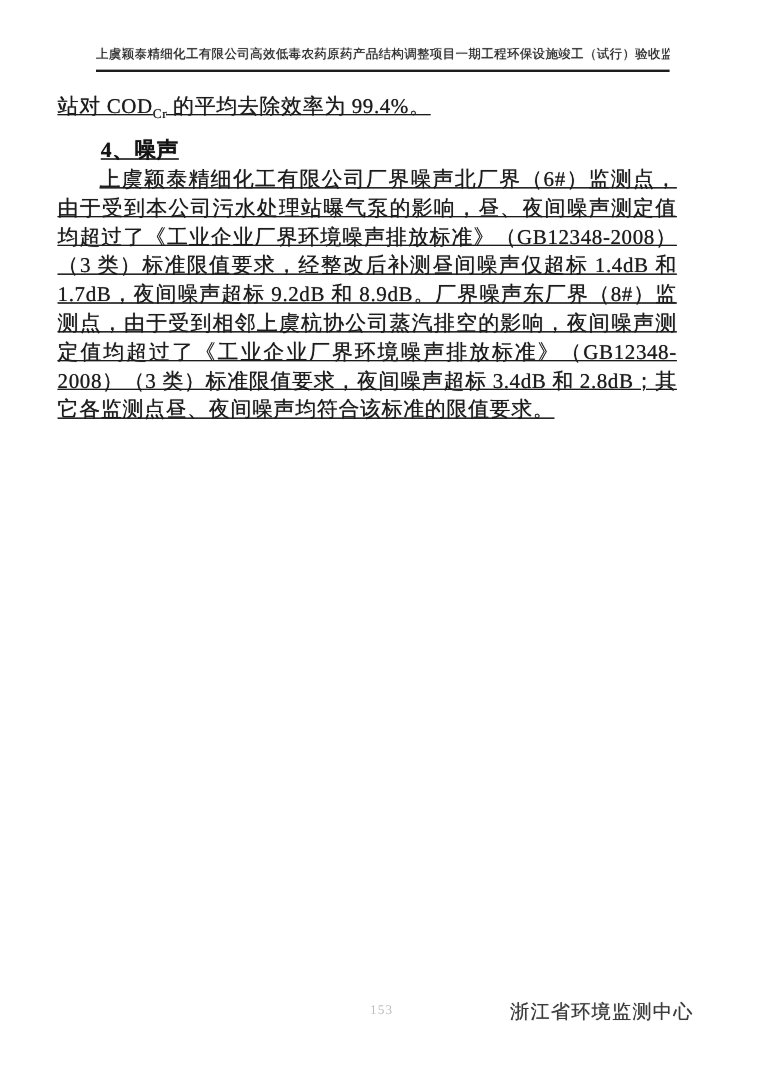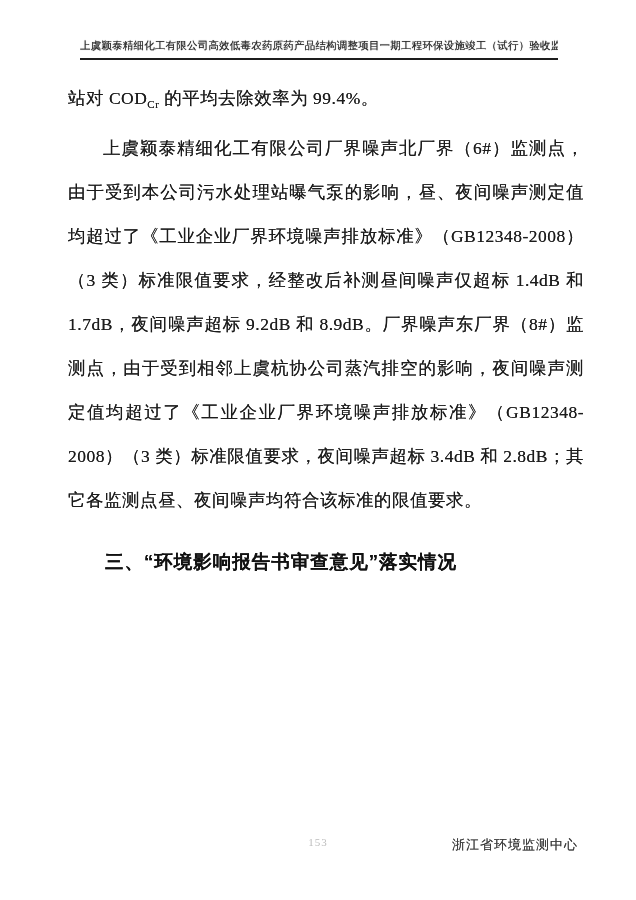--- a/index.html
+++ b/index.html
@@ -31,28 +31,29 @@
     border-bottom: 2px solid #1d1d1d;
     text-shadow: 0 0 0.7px rgba(60,60,60,0.85);
     filter: blur(0.25px);
     white-space: nowrap;
     overflow: hidden;
   }
   
   .doc-body {
     position: absolute;
     top: 76px;
-    left: 68px;
+    left: 48px;
     width: 516px;
     font-size: 17.5px;
-    line-height: 44px;
+    line-height: 24px;
     text-align: justify;
     letter-spacing: 0.5px;
     text-shadow: 0 0 0.6px rgba(40,40,40,0.9);
     filter: blur(0.22px);
+    text-decoration: underline;
   }
   .para {
     margin: 0;
     text-indent: 2em;
   }
   .para.no-indent {
     text-indent: 0;
   }
   .sub {
     font-size: 11px;
@@ -83,44 +84,44 @@
     text-align: center;
     font-size: 11px;
     color: #bdbdbd;
     letter-spacing: 1px;
     filter: blur(0.4px);
   }
   .footer-org {
     position: absolute;
     bottom: 46px;
     right: 58px;
-    font-size: 13px;
+    font-size: 16px;
     color: #3c3c3c;
     letter-spacing: 1px;
     text-shadow: 0 0 0.6px rgba(60,60,60,0.8);
     filter: blur(0.25px);
   }
 </style>
 </head>
 <body>
 
 <div class="page">
 
   <div class="doc-header">上虞颖泰精细化工有限公司高效低毒农药原药产品结构调整项目一期工程环保设施竣工（试行）验收监测报告（修订稿）</div>
 
   <div class="doc-body">
 
     <p class="para no-indent"><span>站对 COD</span><span class="sub">Cr</span><span> 的平均去除效率为 99.4%。</span></p>
 
 
+    <p class="heading-l4">4、噪声</p>
 
 
     <p class="para">上虞颖泰精细化工有限公司厂界噪声北厂界（6#）监测点，由于受到本公司污水处理站曝气泵的影响，昼、夜间噪声测定值均超过了《工业企业厂界环境噪声排放标准》（GB12348-2008）（3 类）标准限值要求，经整改后补测昼间噪声仅超标 1.4dB 和 1.7dB，夜间噪声超标 9.2dB 和 8.9dB。厂界噪声东厂界（8#）监测点，由于受到相邻上虞杭协公司蒸汽排空的影响，夜间噪声测定值均超过了《工业企业厂界环境噪声排放标准》（GB12348-2008）（3 类）标准限值要求，夜间噪声超标 3.4dB 和 2.8dB；其它各监测点昼、夜间噪声均符合该标准的限值要求。</p>
 
-    <p class="heading-l3">三、“环境影响报告书审查意见”落实情况</p>
 
 
   </div>
 
   <div class="page-number">153</div>
 
   <div class="footer-org">浙江省环境监测中心</div>
 
 </div>
 

